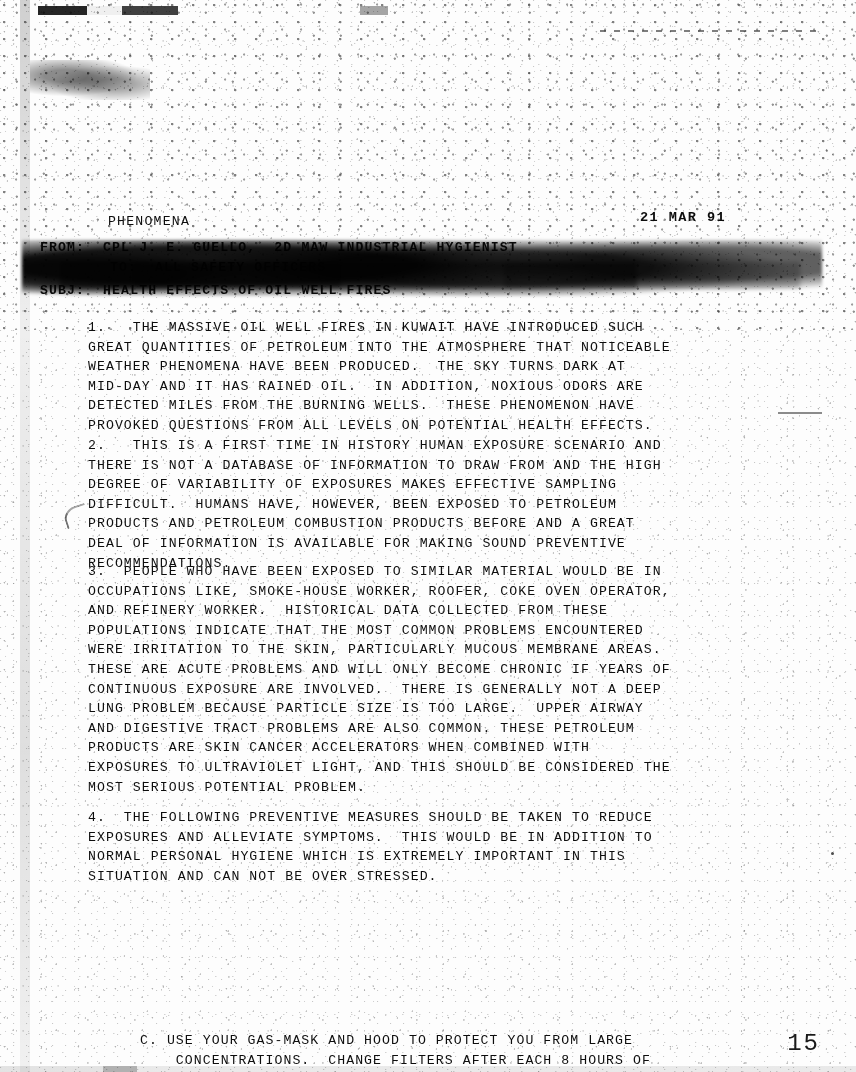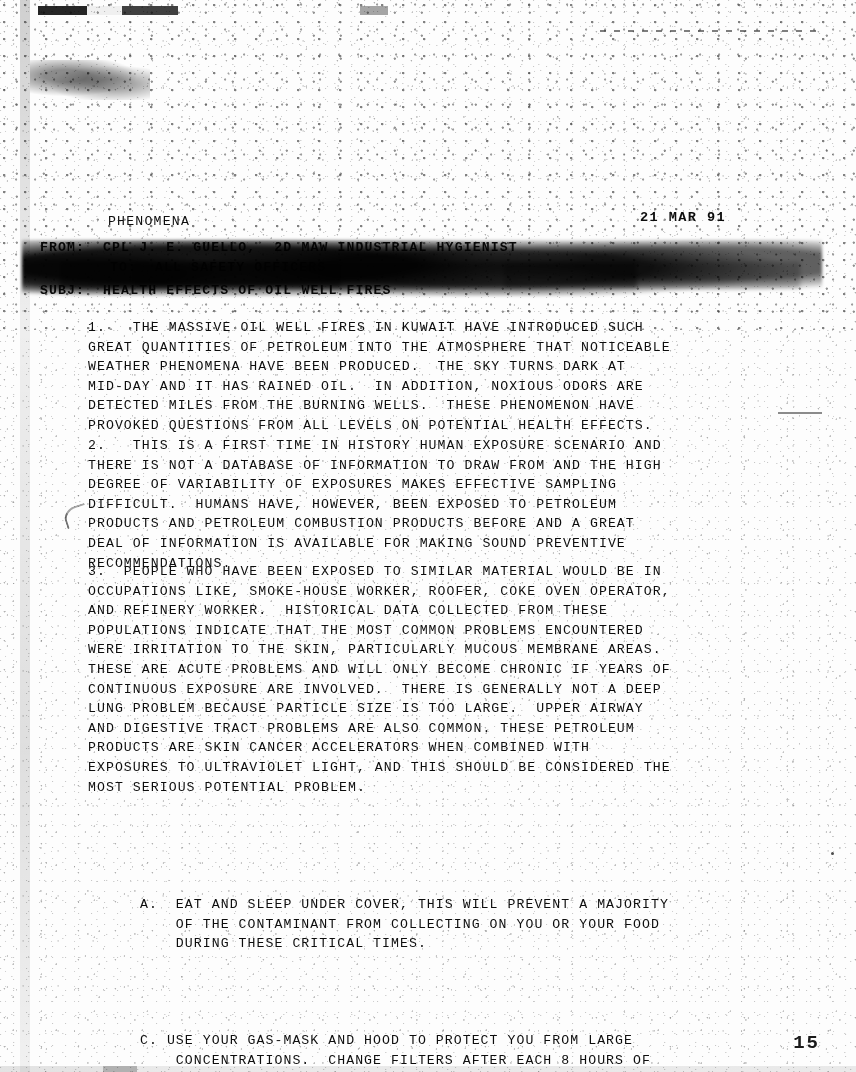--- a/index.html
+++ b/index.html
@@ -184,23 +184,23 @@
     line-height: 19.6px;
   }
   .para.sub {
     left: 140px;
     width: 690px;
   }
 
   .page-num {
     position: absolute;
     right: 36px; bottom: 18px;
-    font-size: 19px;
+    font-size: 24px;
     letter-spacing: 2px;
-    font-weight: bold;
+    font-weight: normal;
     color: #1a1a1a;
   }
 
   
   .mark-left-arc {
     position: absolute;
     left: 64px; top: 506px;
     width: 22px; height: 18px;
     border-left: 2px solid rgba(0,0,0,.55);
     border-top: 2px solid rgba(0,0,0,.35);
@@ -272,23 +272,24 @@
 AND REFINERY WORKER.  HISTORICAL DATA COLLECTED FROM THESE
 POPULATIONS INDICATE THAT THE MOST COMMON PROBLEMS ENCOUNTERED
 WERE IRRITATION TO THE SKIN, PARTICULARLY MUCOUS MEMBRANE AREAS.
 THESE ARE ACUTE PROBLEMS AND WILL ONLY BECOME CHRONIC IF YEARS OF
 CONTINUOUS EXPOSURE ARE INVOLVED.  THERE IS GENERALLY NOT A DEEP
 LUNG PROBLEM BECAUSE PARTICLE SIZE IS TOO LARGE.  UPPER AIRWAY
 AND DIGESTIVE TRACT PROBLEMS ARE ALSO COMMON. THESE PETROLEUM
 PRODUCTS ARE SKIN CANCER ACCELERATORS WHEN COMBINED WITH
 EXPOSURES TO ULTRAVIOLET LIGHT, AND THIS SHOULD BE CONSIDERED THE
 MOST SERIOUS POTENTIAL PROBLEM.</div>
-    <div class="para sub" style="top:895px">A.  EAT AND SLEEP UNDER COVER, THIS WILL PREVENT A MAJORITY
-    OF THE CONTAMINANT FROM COLLECTING ON YOU OR YOUR FOOD
-    DURING THESE CRITICAL TIMES.</div>
+    <div class="para" style="top:808px">4.  THE FOLLOWING PREVENTIVE MEASURES SHOULD BE TAKEN TO REDUCE
+EXPOSURES AND ALLEVIATE SYMPTOMS.  THIS WOULD BE IN ADDITION TO
+NORMAL PERSONAL HYGIENE WHICH IS EXTREMELY IMPORTANT IN THIS
+SITUATION AND CAN NOT BE OVER STRESSED.</div>
     <div class="para sub" style="top:1031px">C. USE YOUR GAS-MASK AND HOOD TO PROTECT YOU FROM LARGE
     CONCENTRATIONS.  CHANGE FILTERS AFTER EACH 8 HOURS OF
     USE.  IF THE SMELL BOTHERS YOU OR IF IT IRRITATES YOUR
     EYES PUT THE MASK ON IMMEDIATELY.</div>
 
     <div class="page-num">15</div>
   </div>
 
   <div class="mark-left-arc"></div>
   <div class="mark-right-dash"></div>

